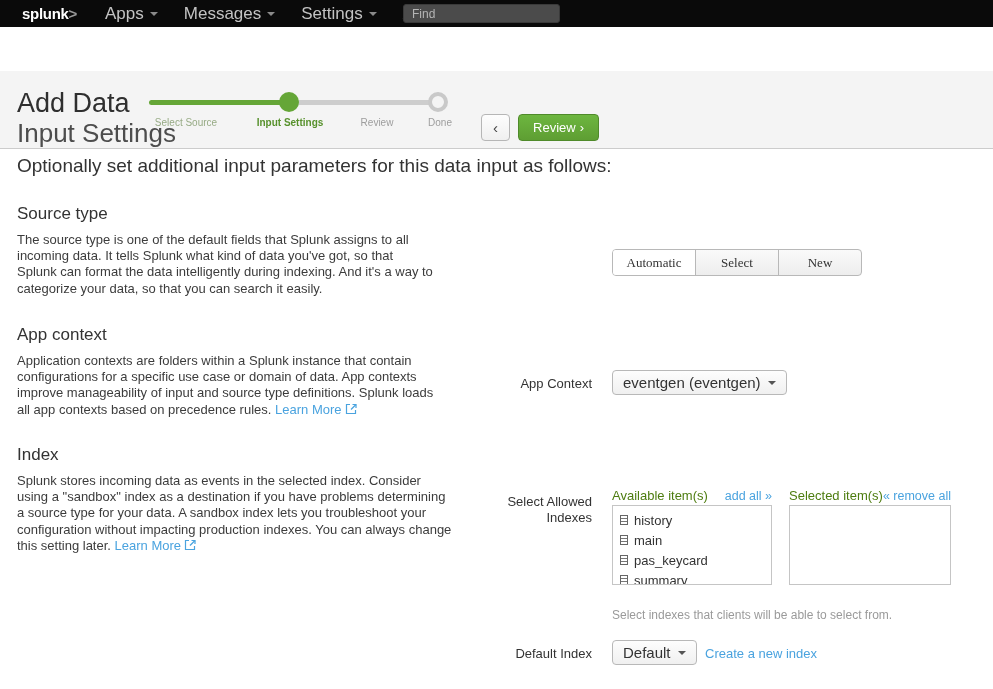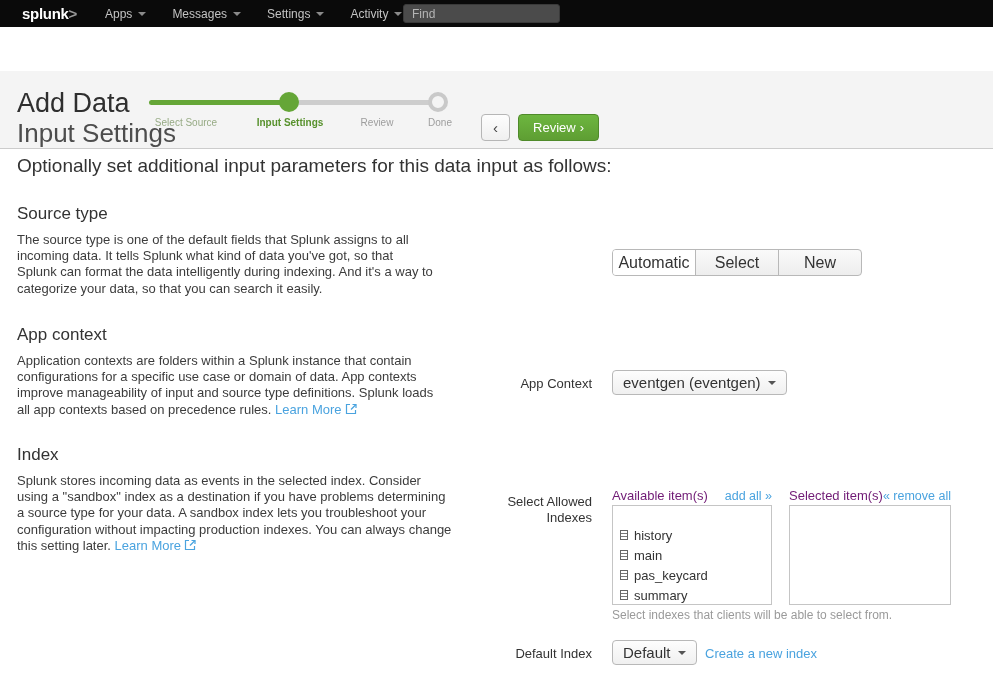--- a/index.html
+++ b/index.html
@@ -5,21 +5,21 @@
   * { box-sizing: border-box; margin: 0; padding: 0; }
   html,body { background:#fff; }
   body { font-family: "Liberation Sans", sans-serif; }
   .screen { position:relative; width:993px; height:689px; background:#fff; overflow:hidden; }
 
   
   .topbar { position:absolute; left:0; top:0; width:993px; height:27px; background:#0a0a0a; display:flex; align-items:center; }
   .logo { margin-left:22px; color:#fff; font-weight:bold; font-size:15px; letter-spacing:-0.3px; }
   .logo .gt { color:#999; font-weight:bold; }
   .topnav { display:flex; margin-left:15px; }
-  .nav-item { display:flex; align-items:center; padding:0 13px; height:27px; color:#c3c3c3; font-size:12px; cursor:pointer; }
+  .nav-item { display:flex; align-items:center; padding:0 13px; height:27px; color:#c3c3c3; font-size:17px; cursor:pointer; }
   .caret-dn { width:0; height:0; border-left:4px solid transparent; border-right:4px solid transparent; border-top:4px solid #8a8a8a; margin-left:6px; }
   .find-input { position:absolute; left:403px; top:4px; width:157px; height:19px; background:#4b4b4b; border:1px solid #3a3a3a; border-radius:3px; color:#ddd; font-size:12px; padding:0 8px; outline:none; font-family:"Liberation Sans",sans-serif; }
   .find-input::placeholder { color:#b5b5b5; }
 
   
   .page-header { position:absolute; left:0; top:27px; width:993px; height:78px; background:#f4f4f4; border-bottom:1px solid #ccc;margin-top:44px; }
   .add-data-title { position:absolute; left:17px; top:17px; font-size:27px; font-weight:300; color:#2f2f2f; }
 
   .stepper { position:absolute; left:149px; top:0; width:300px; height:78px; }
   .bar-green { position:absolute; left:0; top:29px; width:141px; height:5px; background:#65a637; border-radius:3px 0 0 3px; }
@@ -37,35 +37,35 @@
   
   .h1 { position:absolute; left:17px; top:118px; font-size:26px; font-weight:300; color:#4d4d4d; }
   .subtitle { position:absolute; left:17px; top:155px; font-size:19px; color:#333; }
   .sec-head { position:absolute; left:17px; font-size:17px; font-weight:400; color:#333; }
   .sec-para { position:absolute; left:17px; font-size:13px; line-height:16.2px; color:#3c3c3c; }
   a.lnk { color:#4aa3df; text-decoration:none; cursor:pointer; }
   .ext-ico { display:inline-block; vertical-align:-1px; margin-left:3px; }
 
   
   .btn-group { position:absolute; left:612px; top:249px; display:flex; border:1px solid #b8b8b8; border-radius:4px; overflow:hidden; background:linear-gradient(#fafafa,#ededed); }
-  .seg-btn { height:25px; font-size:16px; color:#333; background:transparent; border:none; border-left:1px solid #b8b8b8; cursor:pointer; font-family:Liberation Sans, sans-serif; }
+  .seg-btn { height:25px; font-size:13px; color:#333; background:transparent; border:none; border-left:1px solid #b8b8b8; cursor:pointer; font-family:Liberation Serif, serif; }
   .seg-btn:first-child { border-left:none; }
   .seg-btn.sel { background:#fff; }
   .w1{width:82px}.w2{width:83px}
 
   
   .fld-label { position:absolute; left:470px; width:122px; text-align:right; font-size:13px; color:#333; line-height:16px; }
   .dropdown { position:absolute; height:25px; display:inline-flex; align-items:center; gap:7px; padding:0 10px; background:linear-gradient(#fdfdfd,#f0f0f0); border:1px solid #b8b8b8; border-radius:4px; font-size:15px; color:#333; cursor:pointer; white-space:nowrap; }
   .dropdown .caret-dn { border-top-color:#555; margin-left:0; }
 
   
   .lb-head { position:absolute; top:488px; display:flex; justify-content:space-between; align-items:baseline; }
-  .lb-title { font-size:13px; color:#701a75; white-space:nowrap; }
+  .lb-title { font-size:13px; color:#4d7c0f; white-space:nowrap; }
   .lb-link { font-size:12.5px; white-space:nowrap; }
-  .listbox { position:absolute; top:505px; height:100px; background:#fff; border:1px solid #c5c5c5; padding-top:19px; overflow:hidden; }
+  .listbox { position:absolute; top:505px; height:80px; background:#fff; border:1px solid #c5c5c5; padding-top:4px; overflow:hidden; }
   .lb-item { display:flex; align-items:center; gap:6px; height:20px; padding-left:7px; font-size:13px; color:#333; cursor:pointer; }
   .doc-ico { display:inline-block; width:8px; height:10px; border:1px solid #666; background-image:linear-gradient(to bottom, transparent 2px, #777 2px, #777 3px, transparent 3px, transparent 5px, #777 5px, #777 6px, transparent 6px); }
   .lb-helper { position:absolute; left:612px; top:608px; font-size:12px; color:#9a9a9a; }
 </style>
 </head>
 <body>
 
 <div class="screen">
 
   <div class="topbar">

